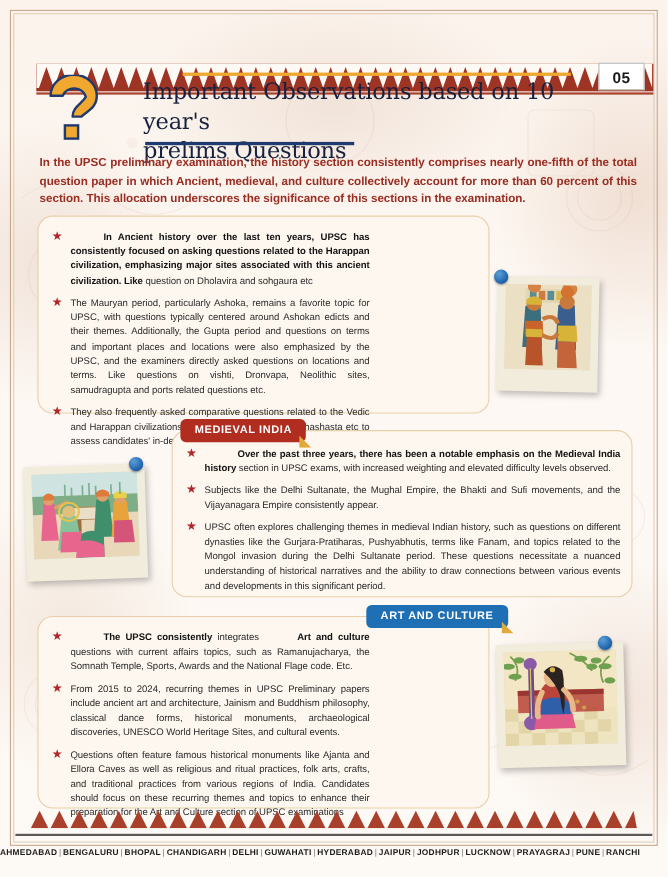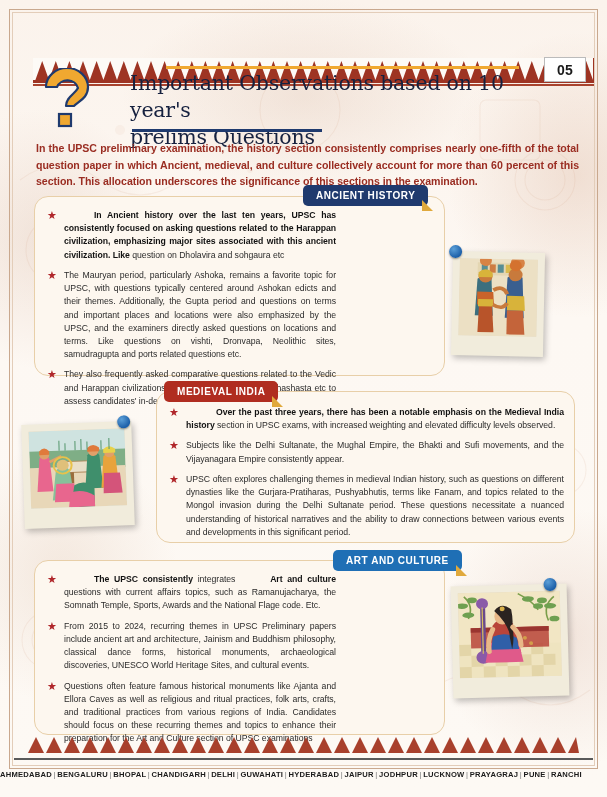--- a/index.html
+++ b/index.html
@@ -340,26 +340,20 @@
       </div>
       <div class="bullet">
         <span class="star">★</span>
         <span class="btext">The Mauryan period, particularly Ashoka, remains a favorite topic for UPSC, with questions typically centered around Ashokan edicts and their themes.  Additionally, the Gupta period and questions on terms and important places and locations were also emphasized by the UPSC, and the examiners directly asked questions on locations and terms. Like questions on vishti, Dronvapa, Neolithic sites, samudragupta and ports related questions etc.</span>
       </div>
       <div class="bullet">
         <span class="star">★</span>
         <span class="btext">They also frequently asked comparative questions related to the Vedic and Harappan civilizations and random question on Arthashasta etc to assess candidates' in-depth understanding of these topics.</span>
       </div>
     </div>
-  </div>
-  <div class="tab blue t1">
-    <span>ANCIENT HISTORY</span>
-    <svg class="pin" viewBox="0 0 11 11">
-        <path d="M0 0 L11 11 L0 11 Z" fill="#e0a93c"></path>
-      </svg>
   </div>
 
   <div class="photo p1">
     <div class="pin"></div>
     <div class="inner">
       <svg viewBox="0 0 78 84" width="100%" height="100%" preserveAspectRatio="none">
         <rect width="78" height="84" fill="#ece0c4"></rect>
         <g opacity=".85">
           <rect x="18" y="4" width="44" height="14" fill="#e3d4b0"></rect>
           <rect x="22" y="6" width="6" height="9" fill="#3f7f8c"></rect>

